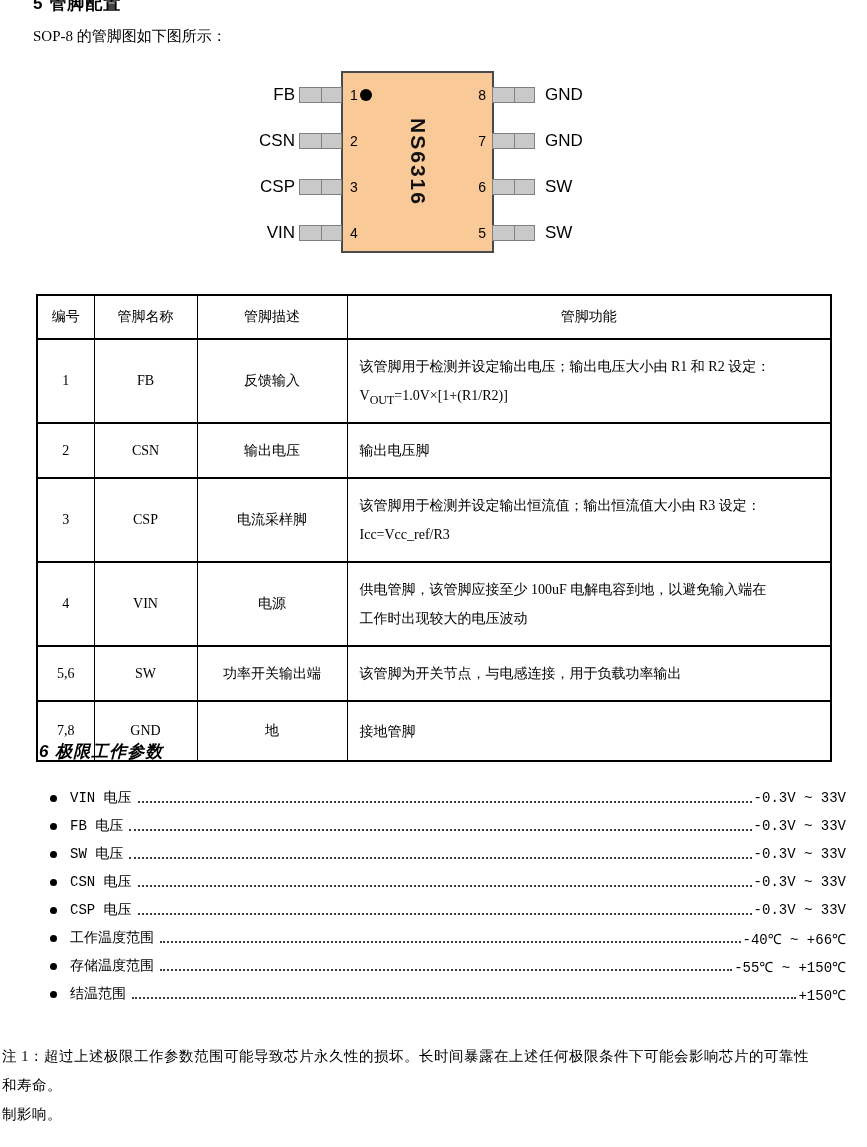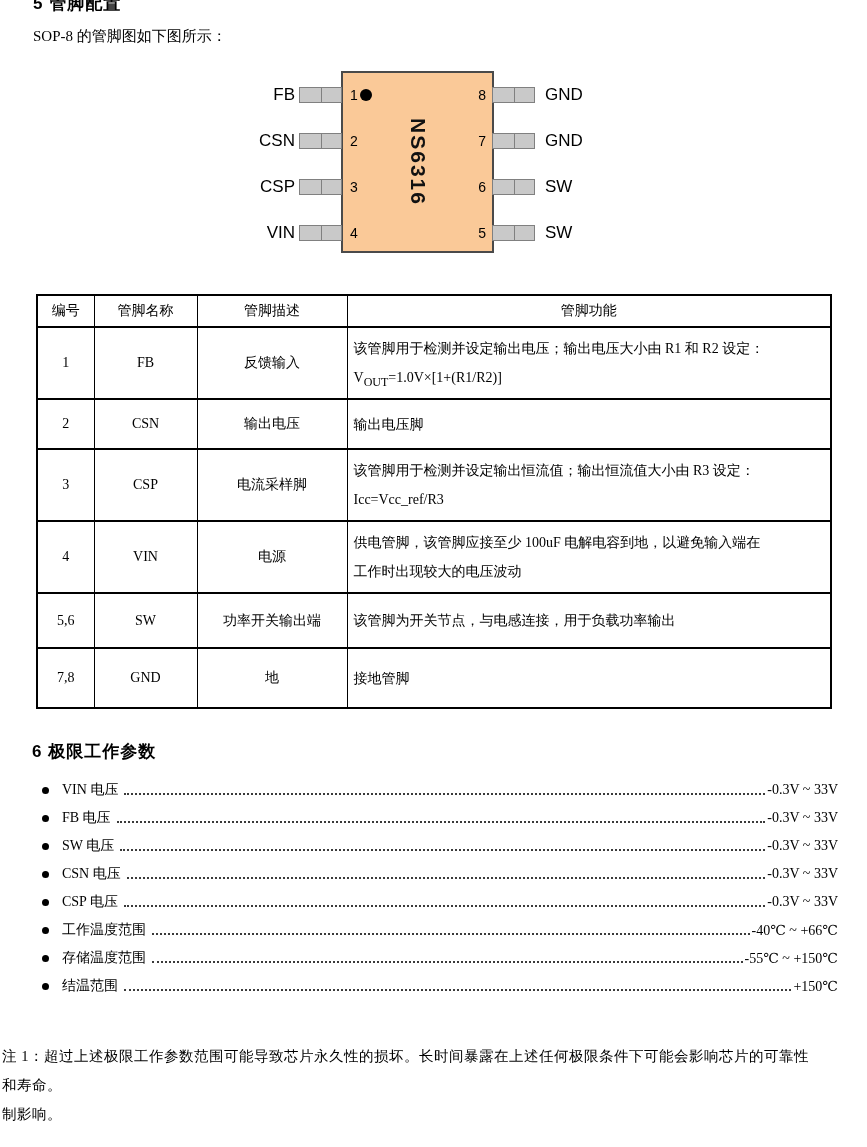--- a/index.html
+++ b/index.html
@@ -8,21 +8,21 @@
     font-family:"Liberation Serif","DejaVu Serif",serif;color:#000;
   }
   #page{position:absolute;left:0;top:0;width:867px;height:1147px;overflow:hidden;background:#fff;border-radius:25px;}
 
   
   .sec-heading{
     position:absolute;font-size:17px;font-weight:bold;
     font-family:"Liberation Sans","DejaVu Sans",sans-serif;letter-spacing:1px;white-space:nowrap;
   }
   .h5{left:33px;top:-7px;line-height:22px;}
-  .h6{left:32px;top:740px;line-height:24px;}
+  .h6{left:39px;top:740px;line-height:24px;font-style:italic;}
   .caption{position:absolute;left:33px;top:27px;font-size:15px;white-space:nowrap;}
 
   
   .chip{
     position:absolute;left:341px;top:71px;width:153px;height:182px;box-sizing:border-box;
     background:#FAC998;border:2px solid #4a4a4a;
     display:flex;align-items:center;justify-content:center;
   }
   .chip-label{
     transform:rotate(90deg);
@@ -49,29 +49,29 @@
   .pn-right{left:458px;width:28px;text-align:right;}
 
   
   .pin-table{
     position:absolute;left:36px;top:294px;width:794px;
     border-collapse:collapse;table-layout:fixed;font-size:14px;
     border:2px solid #000;
   }
   .pin-table th,.pin-table td{
     border:1px solid #000;border-top:2px solid #000;border-bottom:2px solid #000;
-    padding:6px;vertical-align:middle;font-weight:normal;
+    padding:12px;vertical-align:middle;font-weight:normal;
   }
   .cc{text-align:center;}
   .func{text-align:left;padding:0 10px 0 9px;}
   .func .line{display:block;line-height:29px;}
   .pin-table sub{font-size:12px;line-height:0;}
 
   
-  .limits{position:absolute;left:33px;top:772px;width:801px;margin:4px;padding:0;list-style:none;}
+  .limits{position:absolute;left:33px;top:772px;width:801px;margin:12px;padding:0;list-style:none;font-family:Liberation Mono, monospace;}
   .limits li{display:flex;align-items:center;height:28px;font-size:14px;}
   .bullet{width:7px;height:7px;border-radius:50%;background:#000;margin:0 13px 0 5px;flex:none;}
   .llabel{flex:none;white-space:nowrap;}
   .leader{flex:1;height:0;border-bottom:2px dotted #3a3a3a;align-self:flex-end;margin:0 2px 9px 6px;}
   .lvalue{flex:none;white-space:nowrap;text-align:center;}
 
   
   .notes{position:absolute;left:2px;top:1042px;width:864px;font-size:14.5px;letter-spacing:0.5px;}
   .note-line{display:block;line-height:29px;white-space:nowrap;}
 </style>

